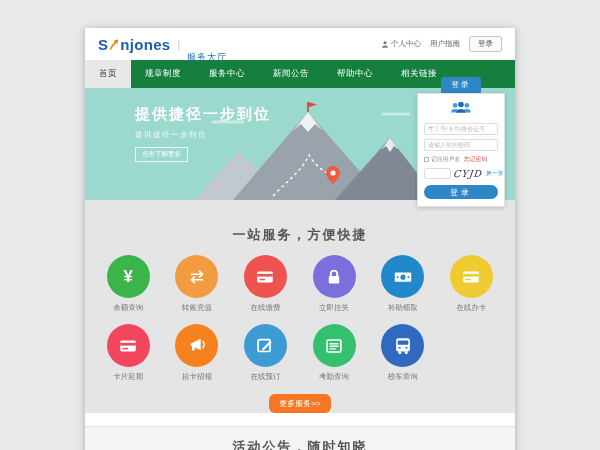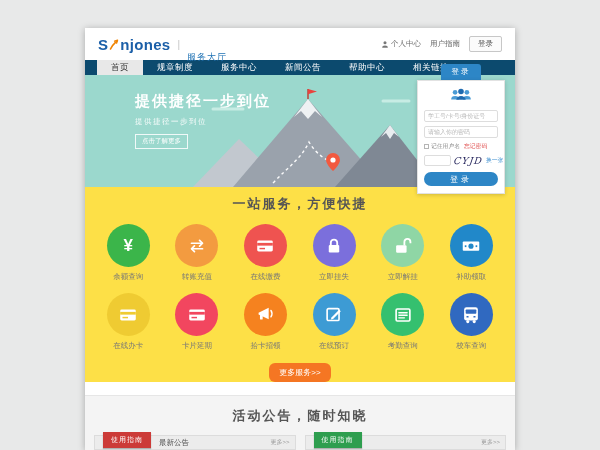--- a/index.html
+++ b/index.html
@@ -20,21 +20,21 @@
   .logo { display:flex; align-items:center; }
   .logo-main { font-size:15px; font-weight:bold; color:#1b5fa8; letter-spacing:.3px; line-height:1; }
   .logo-bolt { margin:0 1px; display:inline-flex; }
   .logo-divider { color:#c5c5c5; font-size:10px; margin:0 7px; }
   .logo-sub { color:#2173b5; font-size:9px; letter-spacing:1px;margin-top:27px; }
   .header-right { display:flex; align-items:center; gap:9px; font-size:7.5px; color:#666; }
   .hlink { display:flex; align-items:center; gap:2px; color:#666; cursor:pointer;text-align:center; }
   .login-btn-top { border:1px solid #c7c7c7; border-radius:2px; padding:2px 8px; font-size:7.5px; color:#555; background:#fbfbfb; cursor:pointer; }
 
   
-  .nav { height:15px; background:#0c4a6e; display:flex; align-items:stretch; padding-left:12px; }
+  .nav { height:28px; background:#15803d; display:flex; align-items:stretch; }
   .nav-item { color:#fff; font-size:8.5px; padding:0 14px; display:flex; align-items:center; cursor:pointer; letter-spacing:.5px; }
   .nav-item.active { background:#e8e8e8; color:#333; }
 
   
   .hero { height:112px; background:#9bd8cd; position:relative; }
   .hero-copy { position:absolute; left:50px; top:17px; color:#fff; }
   .hero-title { font-size:15px; font-weight:bold; letter-spacing:2px; }
   .hero-sub { font-size:7.5px; margin-top:6px; opacity:.92; letter-spacing:1.5px; }
   .hero-cta { display:inline-block; margin-top:7px; border:1px solid rgba(255,255,255,.85); font-size:6.5px; padding:2px 6px; color:#fff; cursor:pointer; }
   .hero-art { position:absolute; left:108px; bottom:0; width:245px; height:100px; }
@@ -49,21 +49,21 @@
   .remember-row { display:flex; align-items:center; font-size:5.8px; color:#888; gap:2px; margin:1px 0 4px; }
   .checkbox { width:5px; height:5px; border:1px solid #b5b5b5; background:#fff; flex:0 0 auto; }
   .forgot { color:#e05252; cursor:pointer; margin-left:2px; }
   .captcha-row { display:flex; align-items:center; gap:3px; margin-bottom:6px; }
   .captcha-input { width:27px; height:11px; border:1px solid #ddd; border-radius:2px; font-size:6px; padding:0 2px; }
   .captcha-img { font-family:"DejaVu Serif", serif; font-style:italic; font-size:9.5px; color:#2a2a60; letter-spacing:1px; transform:skewX(-8deg); }
   .captcha-refresh { font-size:5.8px; color:#3d8fd0; cursor:pointer; white-space:nowrap; }
   .login-submit { display:block; width:100%; height:14px; background:#2d8bc9; border:none; border-radius:8px; color:#fff; font-size:8px; letter-spacing:3px; cursor:pointer; }
 
   
-  .services { padding-top:8px; background:#fde047; }
+  .services { padding-top:26px; background:#e5e5e5; }
   .section-title { text-align:center; font-size:13px; color:#555; letter-spacing:2px; font-weight:bold; }
   .service-grid { width:412px; margin:11px auto 0; display:flex; flex-wrap:wrap; }
   .service-item { width:68.6px; text-align:center; margin-bottom:11px; cursor:pointer; }
   .circle { width:43px; height:43px; border-radius:50%; margin:0 auto; display:flex; align-items:center; justify-content:center; background:#ccc; }
   .yuan-glyph { color:#fff; font-size:17px; font-weight:bold; line-height:1; }
   .service-label { font-size:7.5px; color:#777; margin-top:5px; }
   .more-btn { display:block; margin:1px auto 13px; background:#f57623; color:#fff; border:none; font-size:8px; padding:4px 10px; border-radius:6px; cursor:pointer; }
 
   
   .announce { background:#f4f4f4; border-top:1px solid #e6e6e6; padding-top:11px; }
@@ -208,29 +208,20 @@
       <div class="service-item">
         <div class="circle" style="background: rgb(123, 111, 220); color: rgb(123, 111, 220);">
             <svg width="22" height="22" viewBox="0 0 24 24">
           <path d="M8.5 11 V8.5 a3.5 3.5 0 0 1 7 0 V11" fill="none" stroke="#fff" stroke-width="2"></path>
           <rect x="6.3" y="10.8" width="11.4" height="8.2" rx="1.3" fill="#fff"></rect>
         </svg>
           </div>
         <div class="service-label">立即挂失</div>
       </div>
 
-      <div class="service-item">
-        <div class="circle" style="background: rgb(143, 214, 165); color: rgb(143, 214, 165);">
-            <svg width="22" height="22" viewBox="0 0 24 24">
-          <path d="M13.5 11.5 V7.5 a3.3 3.3 0 0 1 6.6 0 V9" fill="none" stroke="#fff" stroke-width="2"></path>
-          <rect x="4.5" y="11.3" width="11.4" height="8" rx="1.3" fill="#fff"></rect>
-        </svg>
-          </div>
-        <div class="service-label">立即解挂</div>
-      </div>
 
       <div class="service-item">
         <div class="circle" style="background: rgb(33, 136, 201); color: rgb(33, 136, 201);">
             <svg width="22" height="22" viewBox="0 0 24 24">
           <rect x="3" y="7.2" width="18" height="10" rx="1" fill="#fff"></rect>
           <circle cx="12" cy="12.2" r="2.8" fill="currentColor"></circle>
           <rect x="5.2" y="11.2" width="1.8" height="2" fill="currentColor"></rect>
           <rect x="17" y="11.2" width="1.8" height="2" fill="currentColor"></rect>
         </svg>
           </div>

